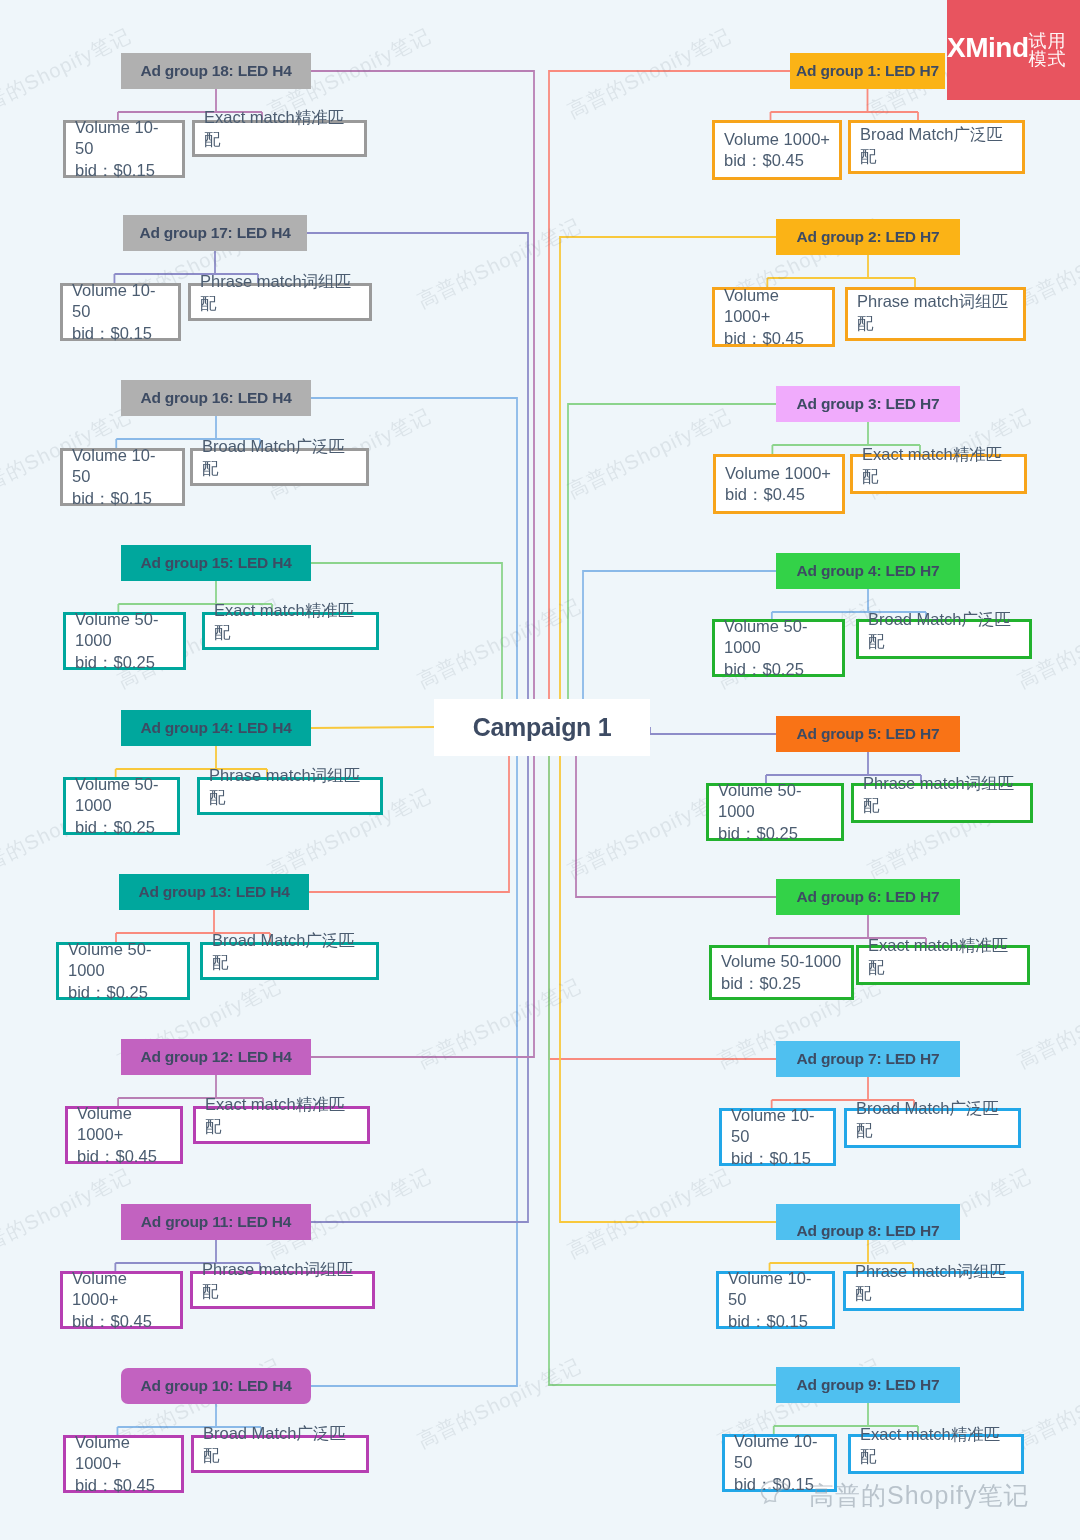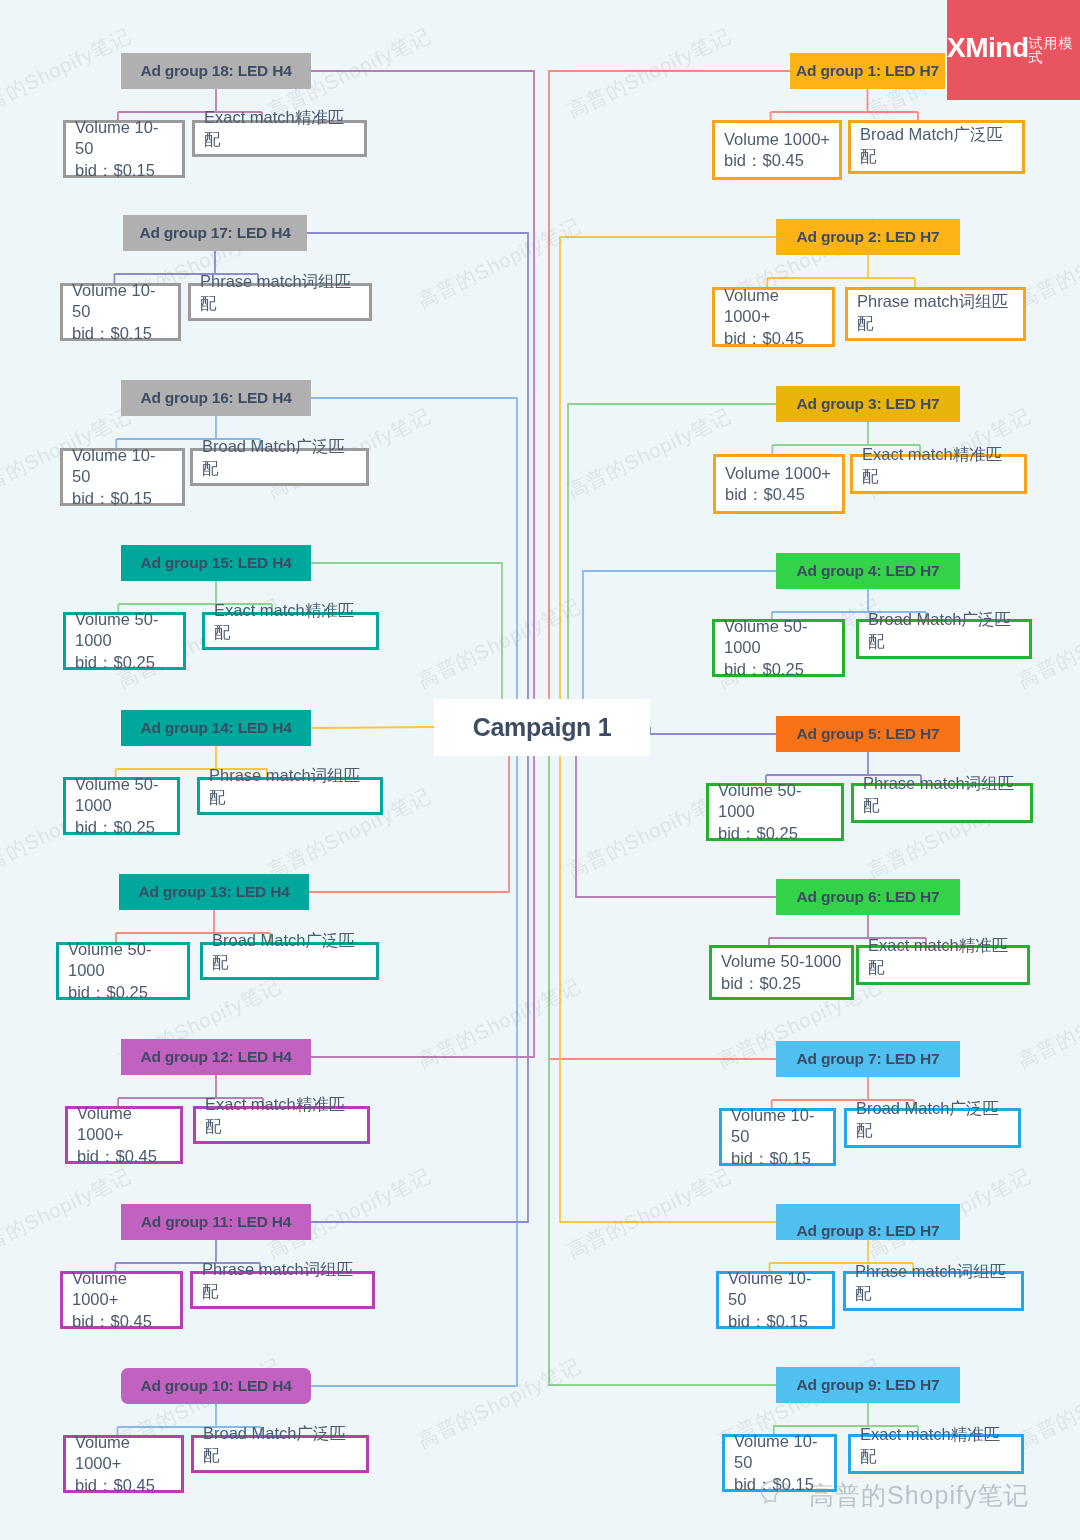--- a/index.html
+++ b/index.html
@@ -66,21 +66,21 @@
     position:absolute;right:0;top:0;width:133px;height:100px;
     background:#e8545f;
     display:flex;flex-direction:row;align-items:center;justify-content:center;
     z-index:6;
   }
   #xmind-badge .xm-title{
     color:#ffffff;font-size:28px;font-weight:bold;letter-spacing:-0.5px;
     line-height:1;margin-bottom:4px;
   }
   #xmind-badge .xm-sub{
-    color:#ffffff;font-size:14px;letter-spacing:1px;line-height:1;
+    color:#ffffff;font-size:18px;letter-spacing:1px;line-height:1;
     opacity:.96;
   }
 
   
   #wechat{
     position:absolute;left:760px;top:1478px;
     display:flex;align-items:center;gap:9px;z-index:5;
     opacity:.55;
   }
   #wechat .wx-label{
@@ -181,21 +181,21 @@
       <div class="node grp" style="left: 776px; top: 219px; width: 184px; height: 36px; background: rgb(251, 179, 22);">
         <span>Ad group 2: LED H7</span>
       </div>
       <div class="node leaf two-line" style="left: 712px; top: 287px; width: 123px; height: 60px; border-color: rgb(247, 164, 26); flex-direction: column; align-items: flex-start; justify-content: center;">
         <span>Volume 1000+</span>
         <span>bid：$0.45</span>
       </div>
       <div class="node leaf" style="left: 845px; top: 287px; width: 181px; height: 54px; border-color: rgb(247, 164, 26);">
         <span>Phrase match词组匹配</span>
       </div>
-      <div class="node grp" style="left: 776px; top: 386px; width: 184px; height: 36px; background: #eab308;">
+      <div class="node grp" style="left: 776px; top: 386px; width: 184px; height: 36px; background: #f0abfc;">
         <span>Ad group 3: LED H7</span>
       </div>
       <div class="node leaf two-line" style="left: 713px; top: 454px; width: 132px; height: 60px; border-color: rgb(247, 164, 26); flex-direction: column; align-items: flex-start; justify-content: center;">
         <span>Volume 1000+</span>
         <span>bid：$0.45</span>
       </div>
       <div class="node leaf" style="left: 850px; top: 454px; width: 177px; height: 40px; border-color: rgb(247, 164, 26);">
         <span>Exact match精准匹配</span>
       </div>
       <div class="node grp" style="left: 776px; top: 553px; width: 184px; height: 36px; background: rgb(51, 210, 72);">

